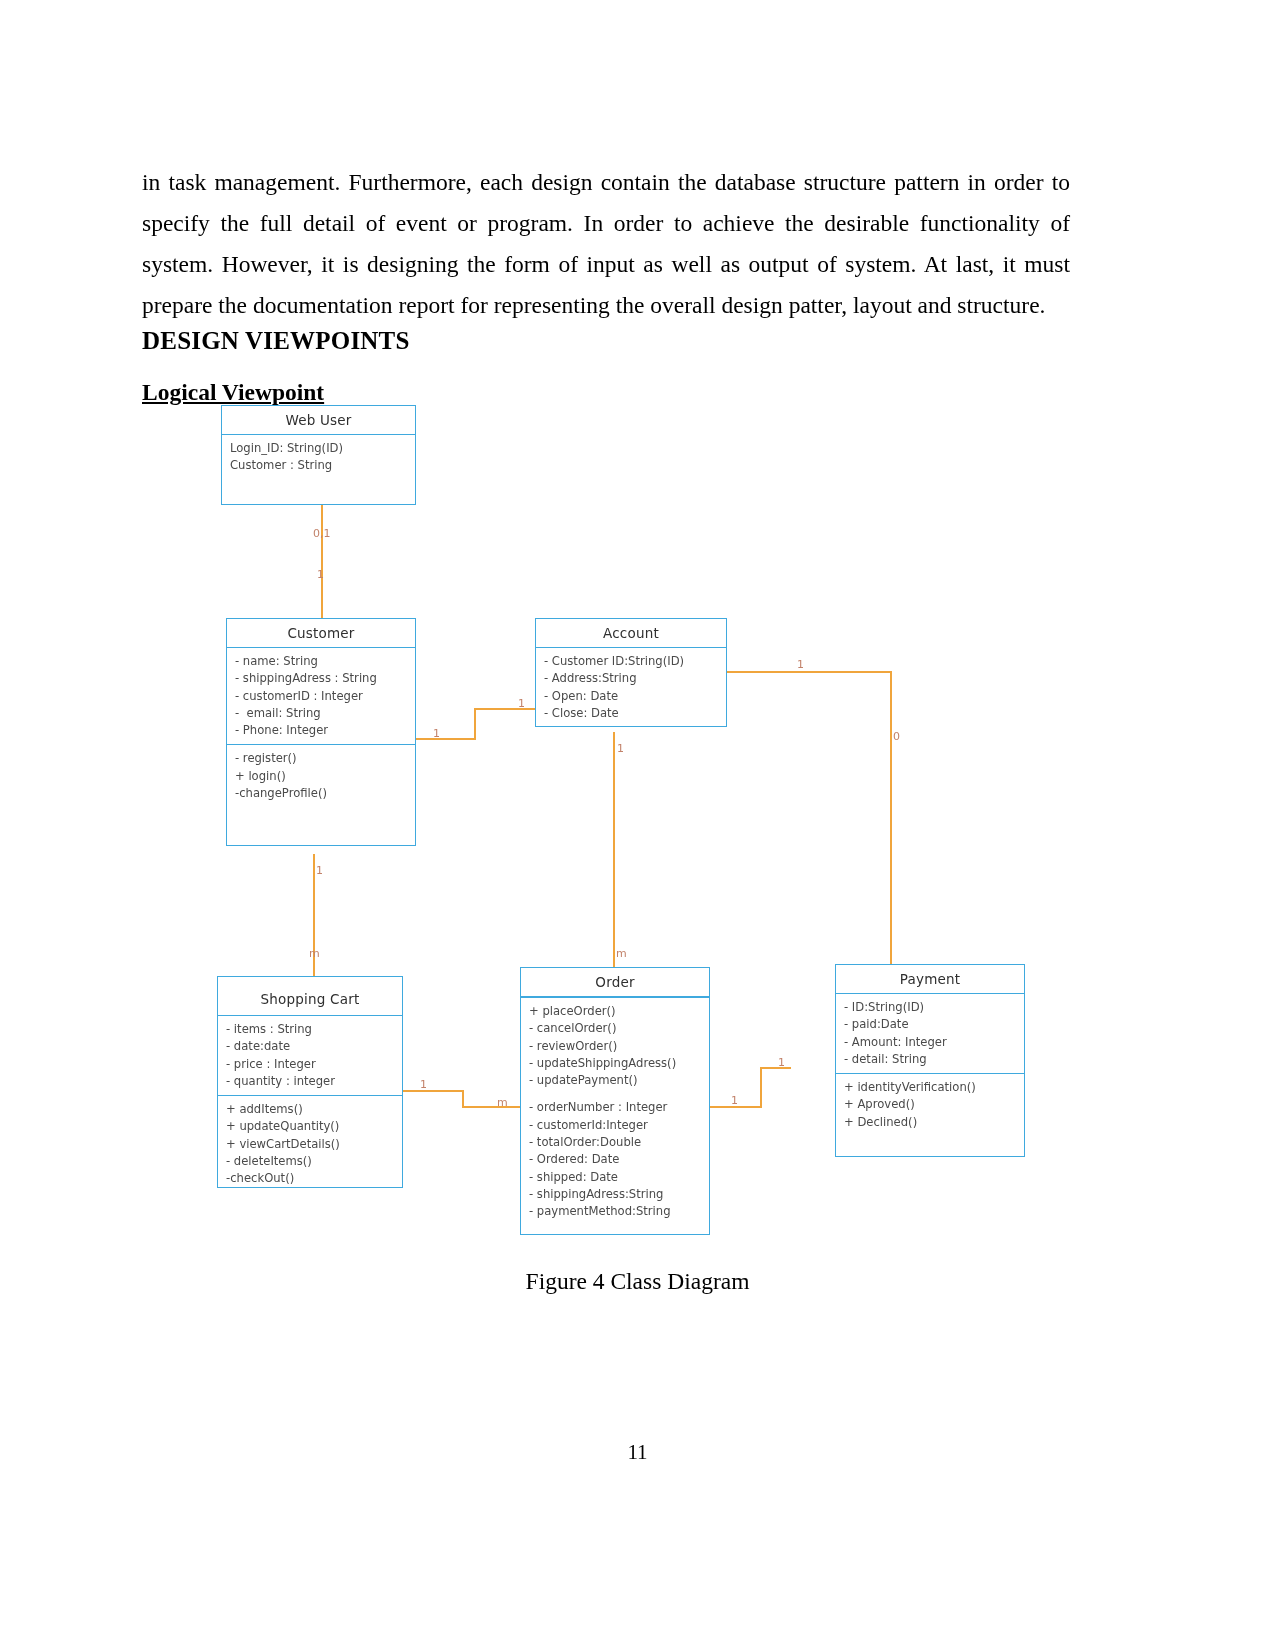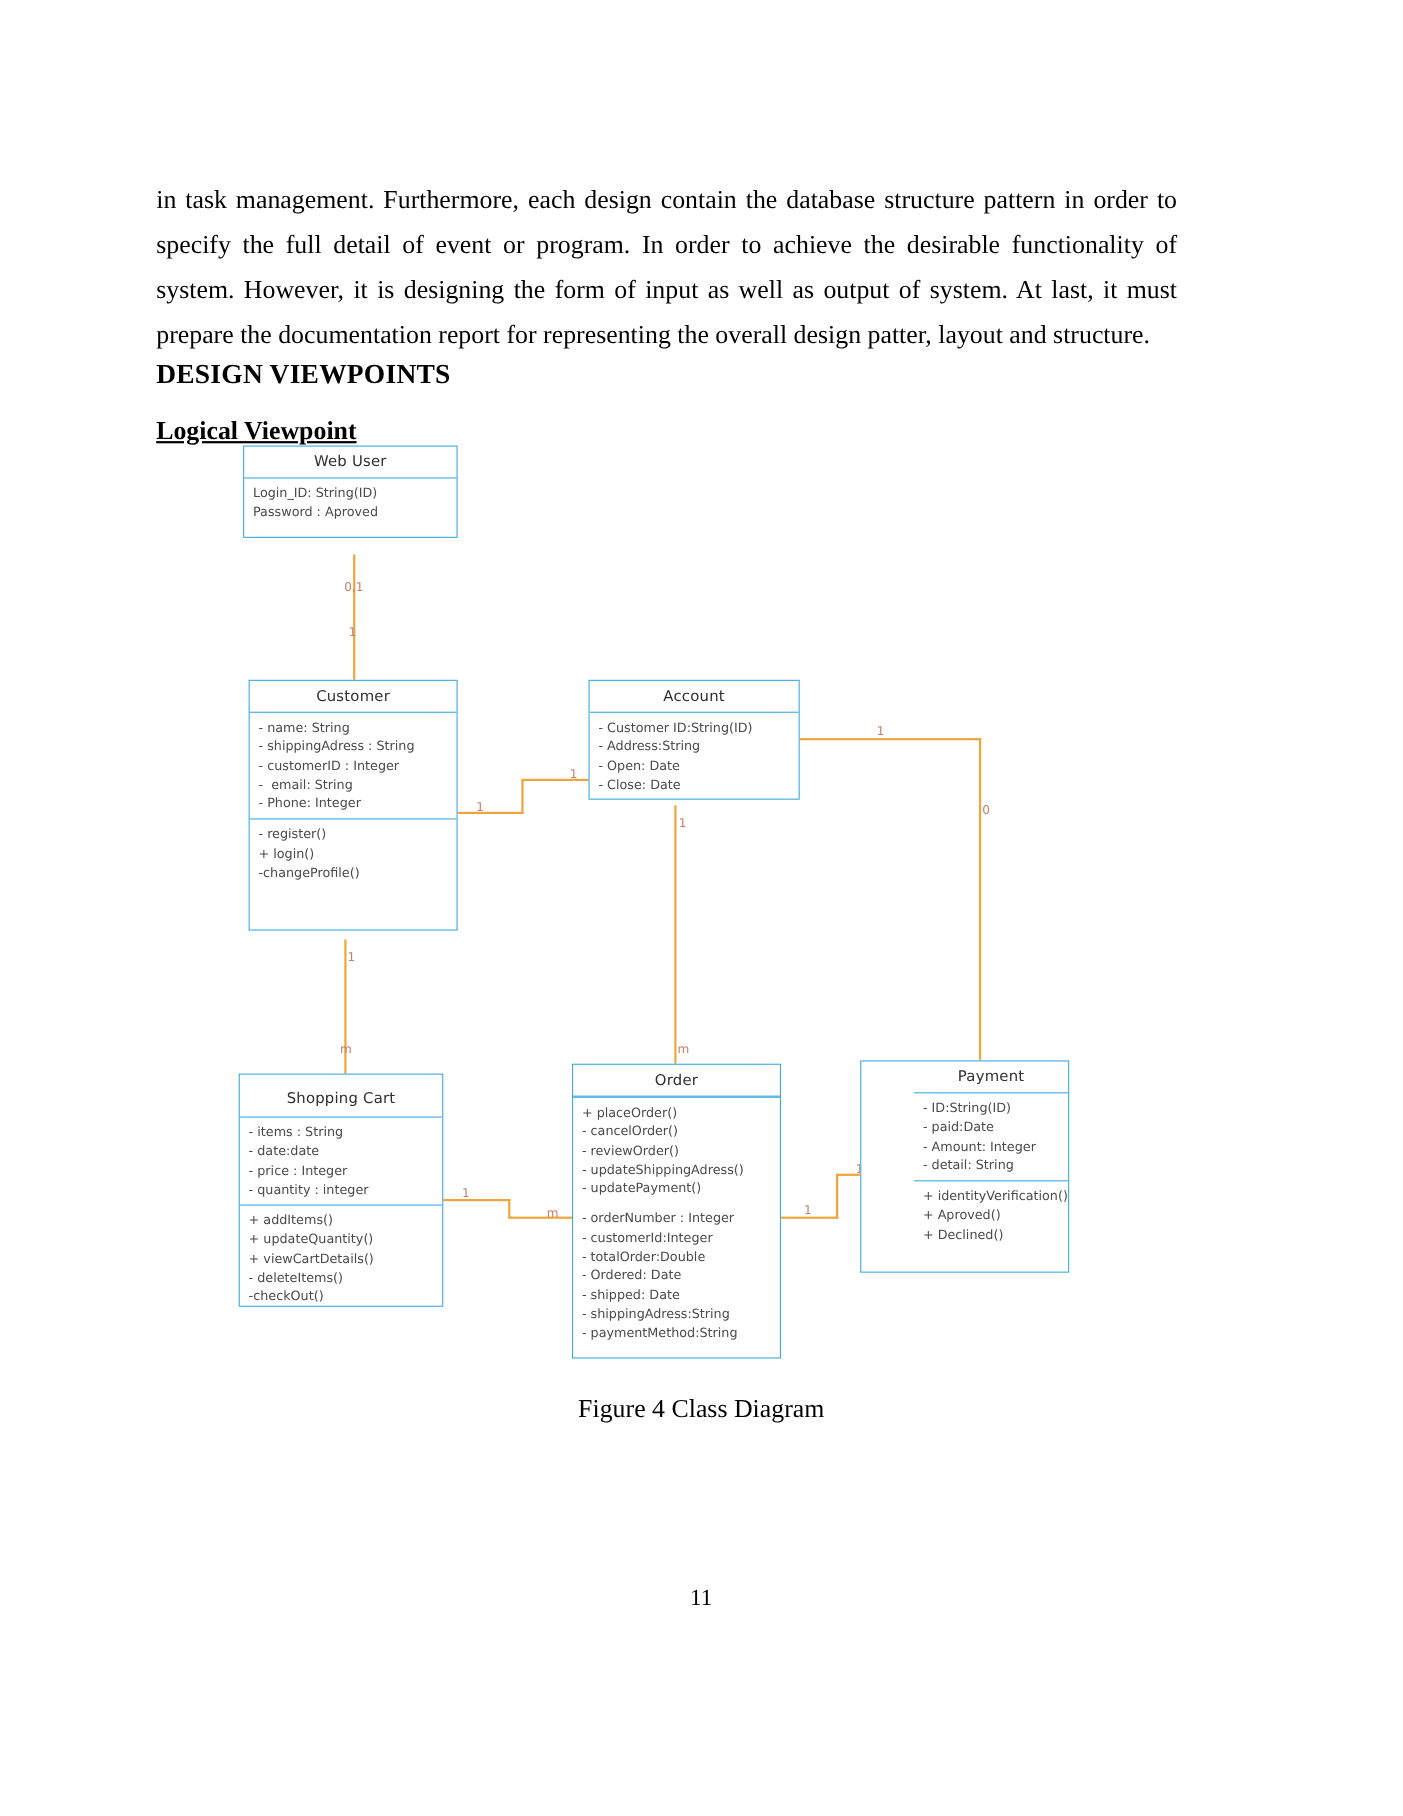--- a/index.html
+++ b/index.html
@@ -156,25 +156,25 @@
     <div class="conn conn-h" style="left:462px; top:716px; width:58px;"></div>
     <div class="mult" style="left:420px; top:688px;">1</div>
     <div class="mult" style="left:497px; top:706px;">m</div>
 
     <div class="conn conn-h" style="left:710px; top:716px; width:52px;"></div>
     <div class="conn conn-v" style="left:760px; top:678px; height:40px;"></div>
     <div class="conn conn-h" style="left:760px; top:677px; width:31px;"></div>
     <div class="mult" style="left:731px; top:704px;">1</div>
     <div class="mult" style="left:778px; top:666px;">1</div>
 
-    <div class="uml-class" style="left:221px; top:15px; width:195px; height:84px;">
+    <div class="uml-class" style="left:221px; top:15px; width:195px; height:100px;">
       <div class="uml-title">Web User</div>
       <div class="uml-compartment">
         <div class="uml-row">Login_ID: String(ID)</div>
-        <div class="uml-row">Password : Aproved</div>
+        <div class="uml-row">Customer : String</div>
       </div>
     </div>
 
     <div class="uml-class" style="left:226px; top:228px; width:190px; height:228px;">
       <div class="uml-title">Customer</div>
       <div class="uml-compartment">
         <div class="uml-row">- name: String</div>
         <div class="uml-row">- shippingAdress : String</div>
         <div class="uml-row">- customerID : Integer</div>
         <div class="uml-row">-  email: String</div>
@@ -227,21 +227,21 @@
         <div class="uml-row">- orderNumber : Integer</div>
         <div class="uml-row">- customerId:Integer</div>
         <div class="uml-row">- totalOrder:Double</div>
         <div class="uml-row">- Ordered: Date</div>
         <div class="uml-row">- shipped: Date</div>
         <div class="uml-row">- shippingAdress:String</div>
         <div class="uml-row">- paymentMethod:String</div>
       </div>
     </div>
 
-    <div class="uml-class" style="left:782px; top:574px; width:190px; height:193px;padding-left:48px;">
+    <div class="uml-class" style="left:835px; top:574px; width:190px; height:193px;">
       <div class="uml-title">Payment</div>
       <div class="uml-compartment">
         <div class="uml-row">- ID:String(ID)</div>
         <div class="uml-row">- paid:Date</div>
         <div class="uml-row">- Amount: Integer</div>
         <div class="uml-row">- detail: String</div>
       </div>
       <div class="uml-compartment divided">
         <div class="uml-row">+ identityVerification()</div>
         <div class="uml-row">+ Aproved()</div>

